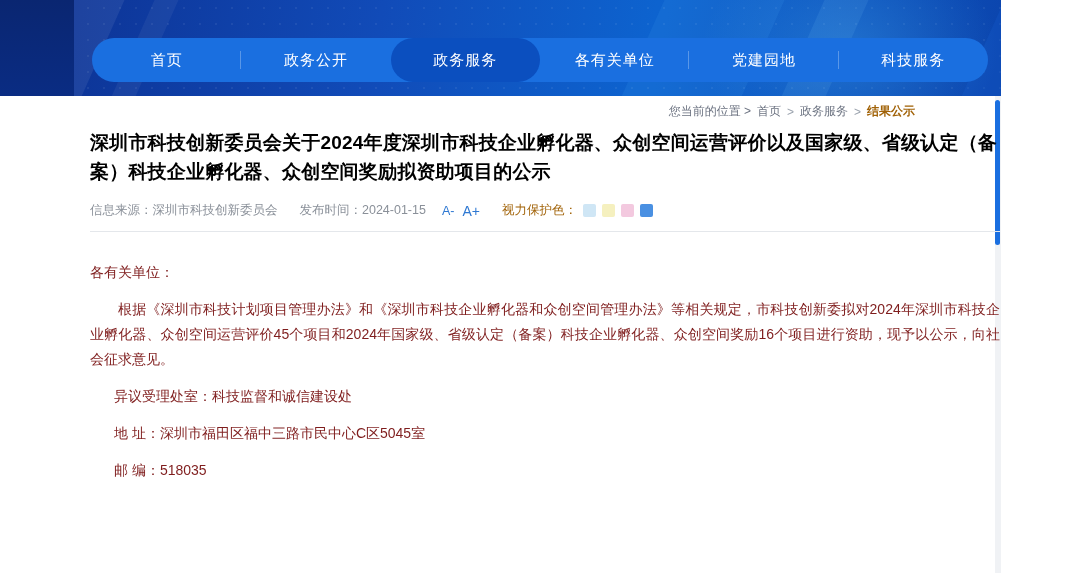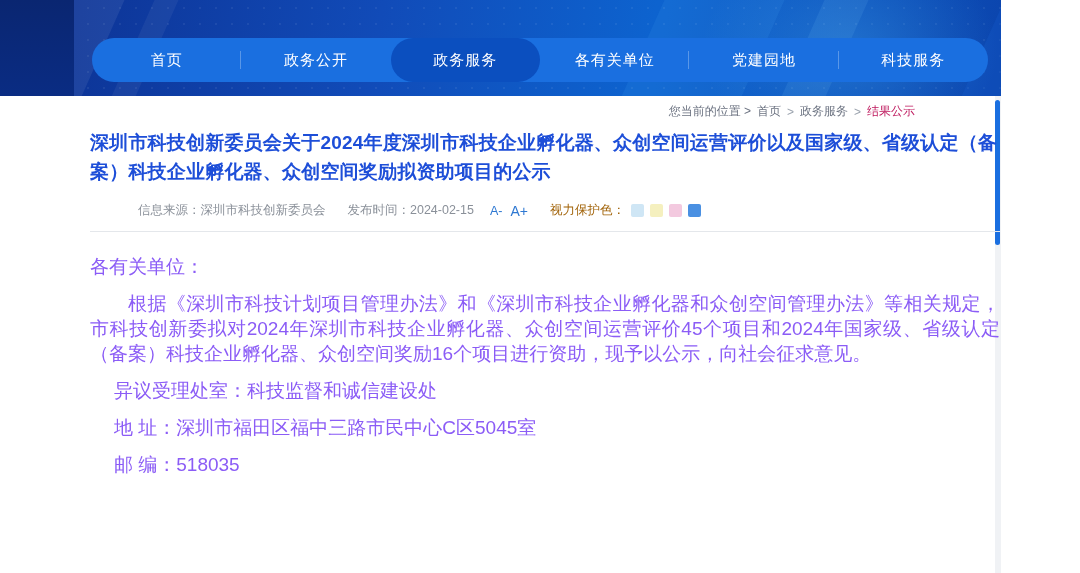--- a/index.html
+++ b/index.html
@@ -111,68 +111,68 @@
     right: 86px; top: 103px;
     font-size: 12px;
     color: #6b7280;
     display: flex;
     align-items: center;
     gap: 6px;
     white-space: nowrap;
   }
   .breadcrumb .sep { color: #9aa2ad; }
   .breadcrumb .crumb { color: #6b7280; cursor: pointer; }
-  .breadcrumb .crumb.current { color: #be185d; }
+  .breadcrumb .crumb.current { color: #a16207; font-weight: bold; }
 
   
   .article {
     position: absolute;
     left: 90px; top: 128px;
     width: 910px;
   }
   .title {
     font-size: 19px;
     line-height: 29px;
     font-weight: bold;
-    color: #1d4ed8;
+    color: #000000;
     letter-spacing: 0.2px;
     margin: 0 0 16px 0;
   }
   .meta {
     display: flex;
     align-items: center;
     gap: 0px;
     font-size: 12.5px;
     color: #8a9099;
     padding-bottom: 12px;
     border-bottom: 1px solid #e4e7eb;
   }
-  .meta .src { margin-right: 22px; margin-left: 48px; }
+  .meta .src { margin-right: 22px; }
   .meta .date { margin-right: 16px; }
   .font-btn {
     color: #2e78d2;
     cursor: pointer;
     margin-right: 8px;
     font-size: 12.5px;
   }
   .font-btn.big { font-size: 14px; margin-right: 22px; }
   .vision-label { margin-right: 6px; color: #a16207; }
   .swatches { display: flex; gap: 6px; align-items: center; }
   .swatch {
     width: 13px; height: 13px;
     border-radius: 2px;
     cursor: pointer;
     display: inline-block;
   }
 
   .body-text {
-    margin-top: 22px;
-    font-size: 19px;
+    margin-top: 28px;
+    font-size: 14px;
     line-height: 25px;
-    color: #8b5cf6;
+    color: #7f1d1d;
   }
   .body-text p { margin: 0 0 12px 0; }
   .p-indent { text-indent: 2em; text-align: justify; }
   .p-block { margin: 0 0 10px 0; padding-left: 24px; }
   .p-contact { margin: 0 0 10px 0; padding-left: 24px; }
 </style>
 </head>
 <body>
 
 <div id="page">
@@ -223,21 +223,21 @@
   </div>
 
   <div class="article">
     <h1 class="title">深圳市科技创新委员会关于2024年度深圳市科技企业孵化器、众创空间运营评价以及国家级、省级认定（备案）科技企业孵化器、众创空间奖励拟资助项目的公示</h1>
 
     <div class="meta">
       <span class="src">
         <span>信息来源：</span><span>深圳市科技创新委员会</span>
       </span>
       <span class="date">
-        <span>发布时间：</span><span>2024-02-15</span>
+        <span>发布时间：</span><span>2024-01-15</span>
       </span>
       <span class="font-btn">A-</span>
       <span class="font-btn big">A+</span>
       <span class="vision-label">视力保护色：</span>
       <span class="swatches">
         <span class="swatch" style="background:#cfe6f5"></span>
         <span class="swatch" style="background:#f5f0bf"></span>
         <span class="swatch" style="background:#f3c9df"></span>
         <span class="swatch" style="background:#4a90e2"></span>
       </span>

